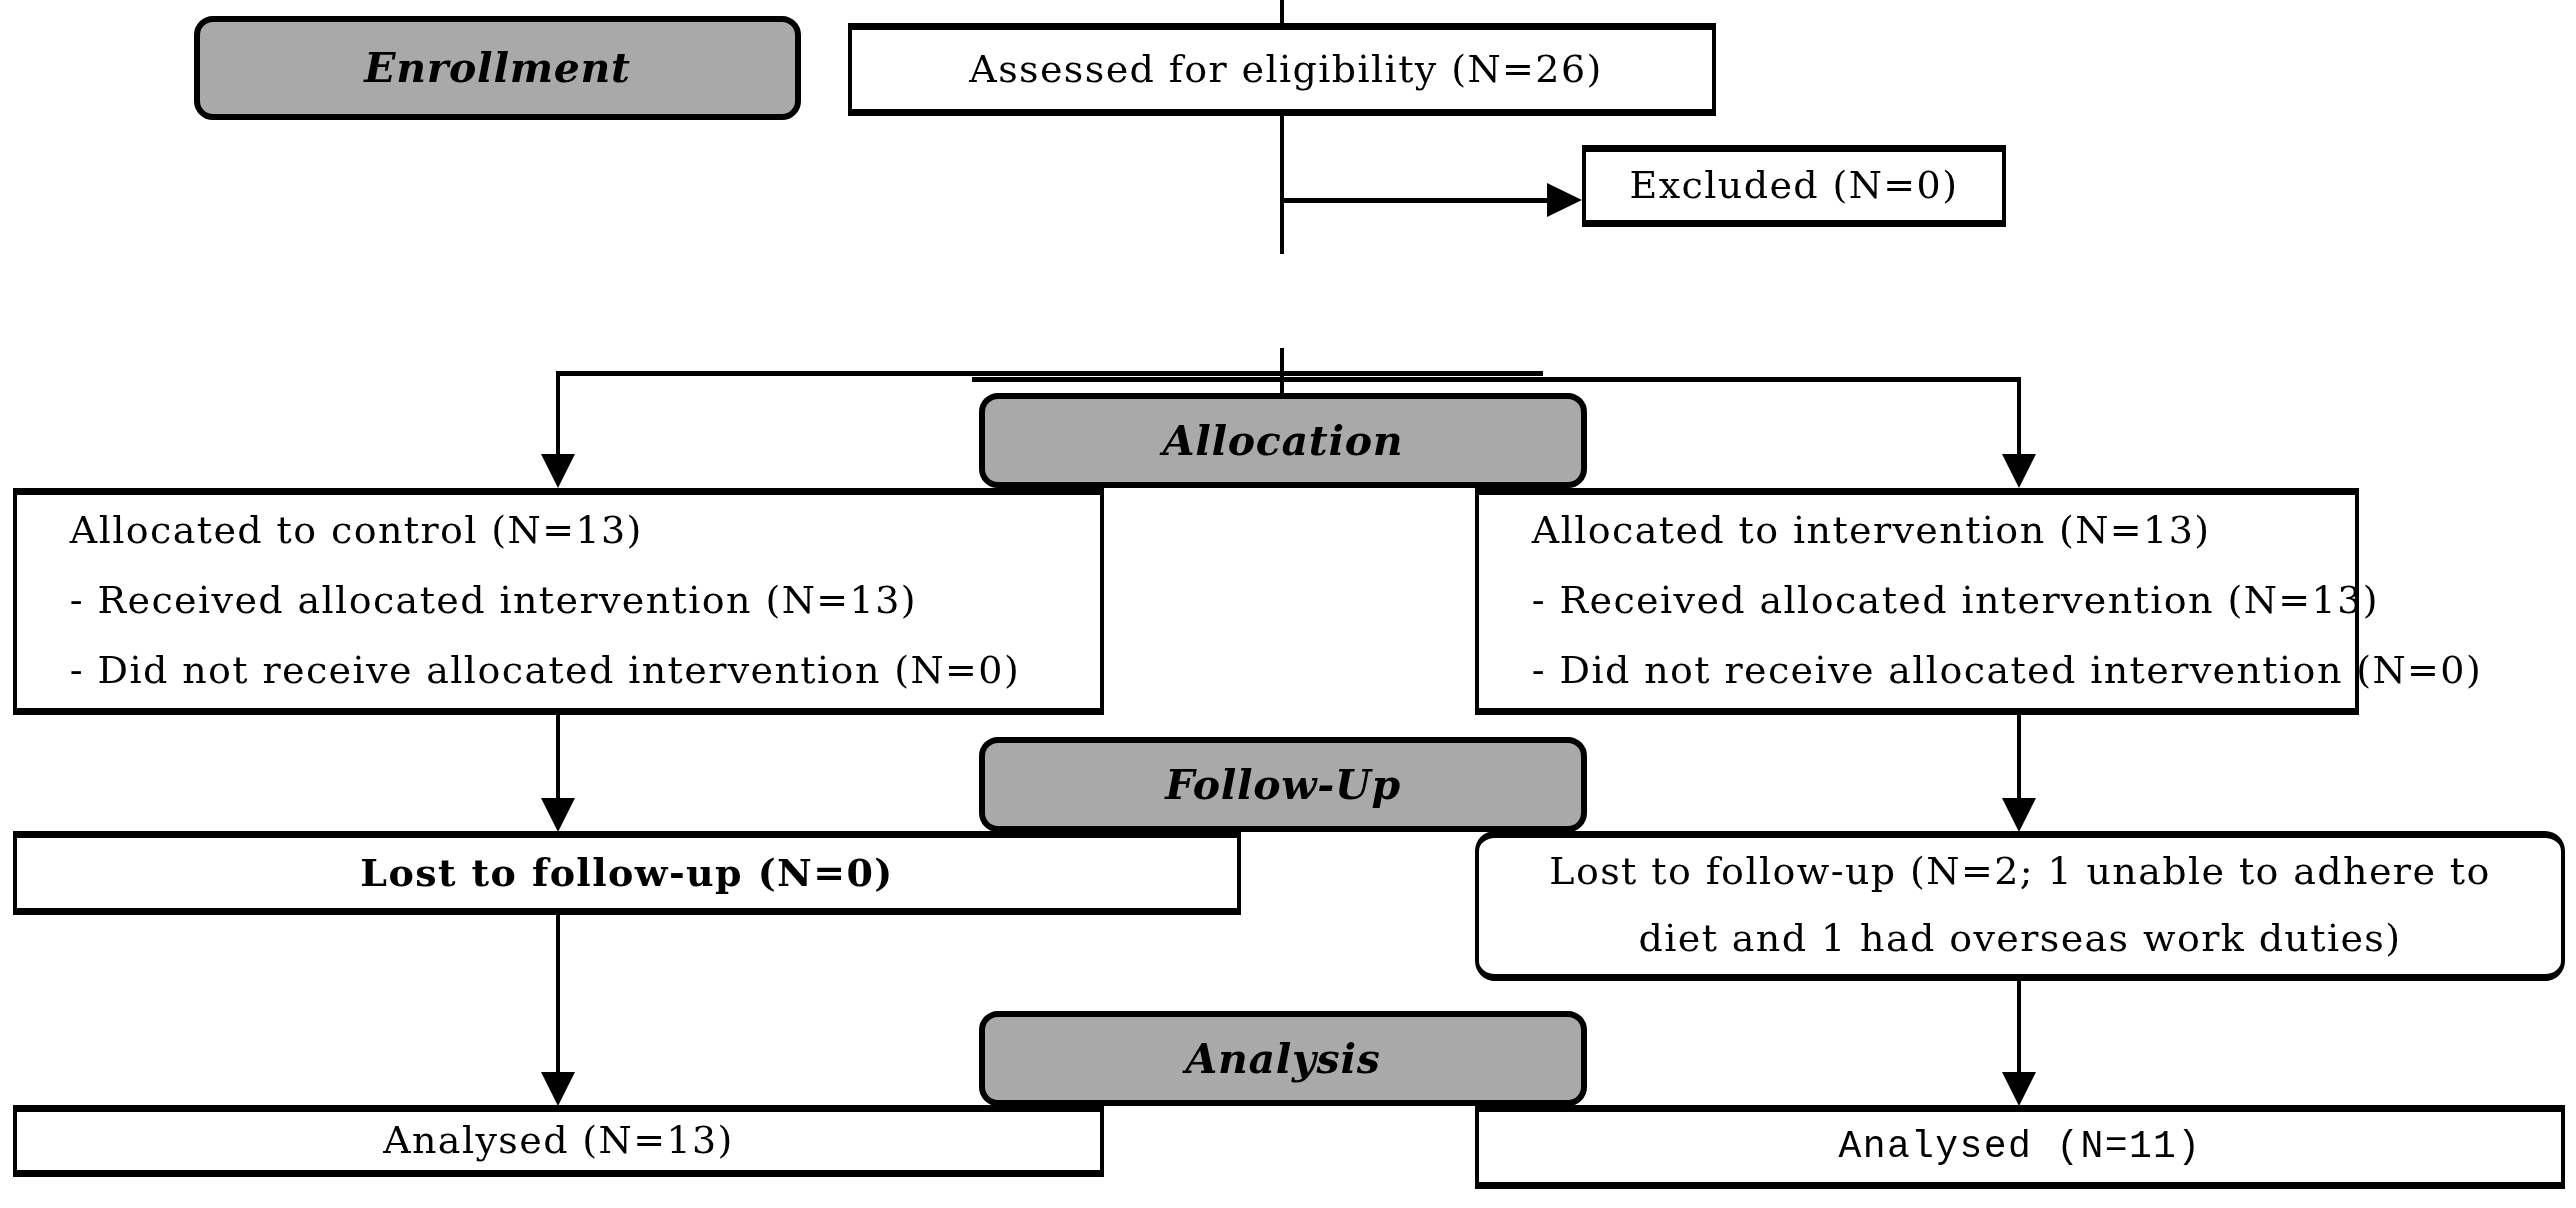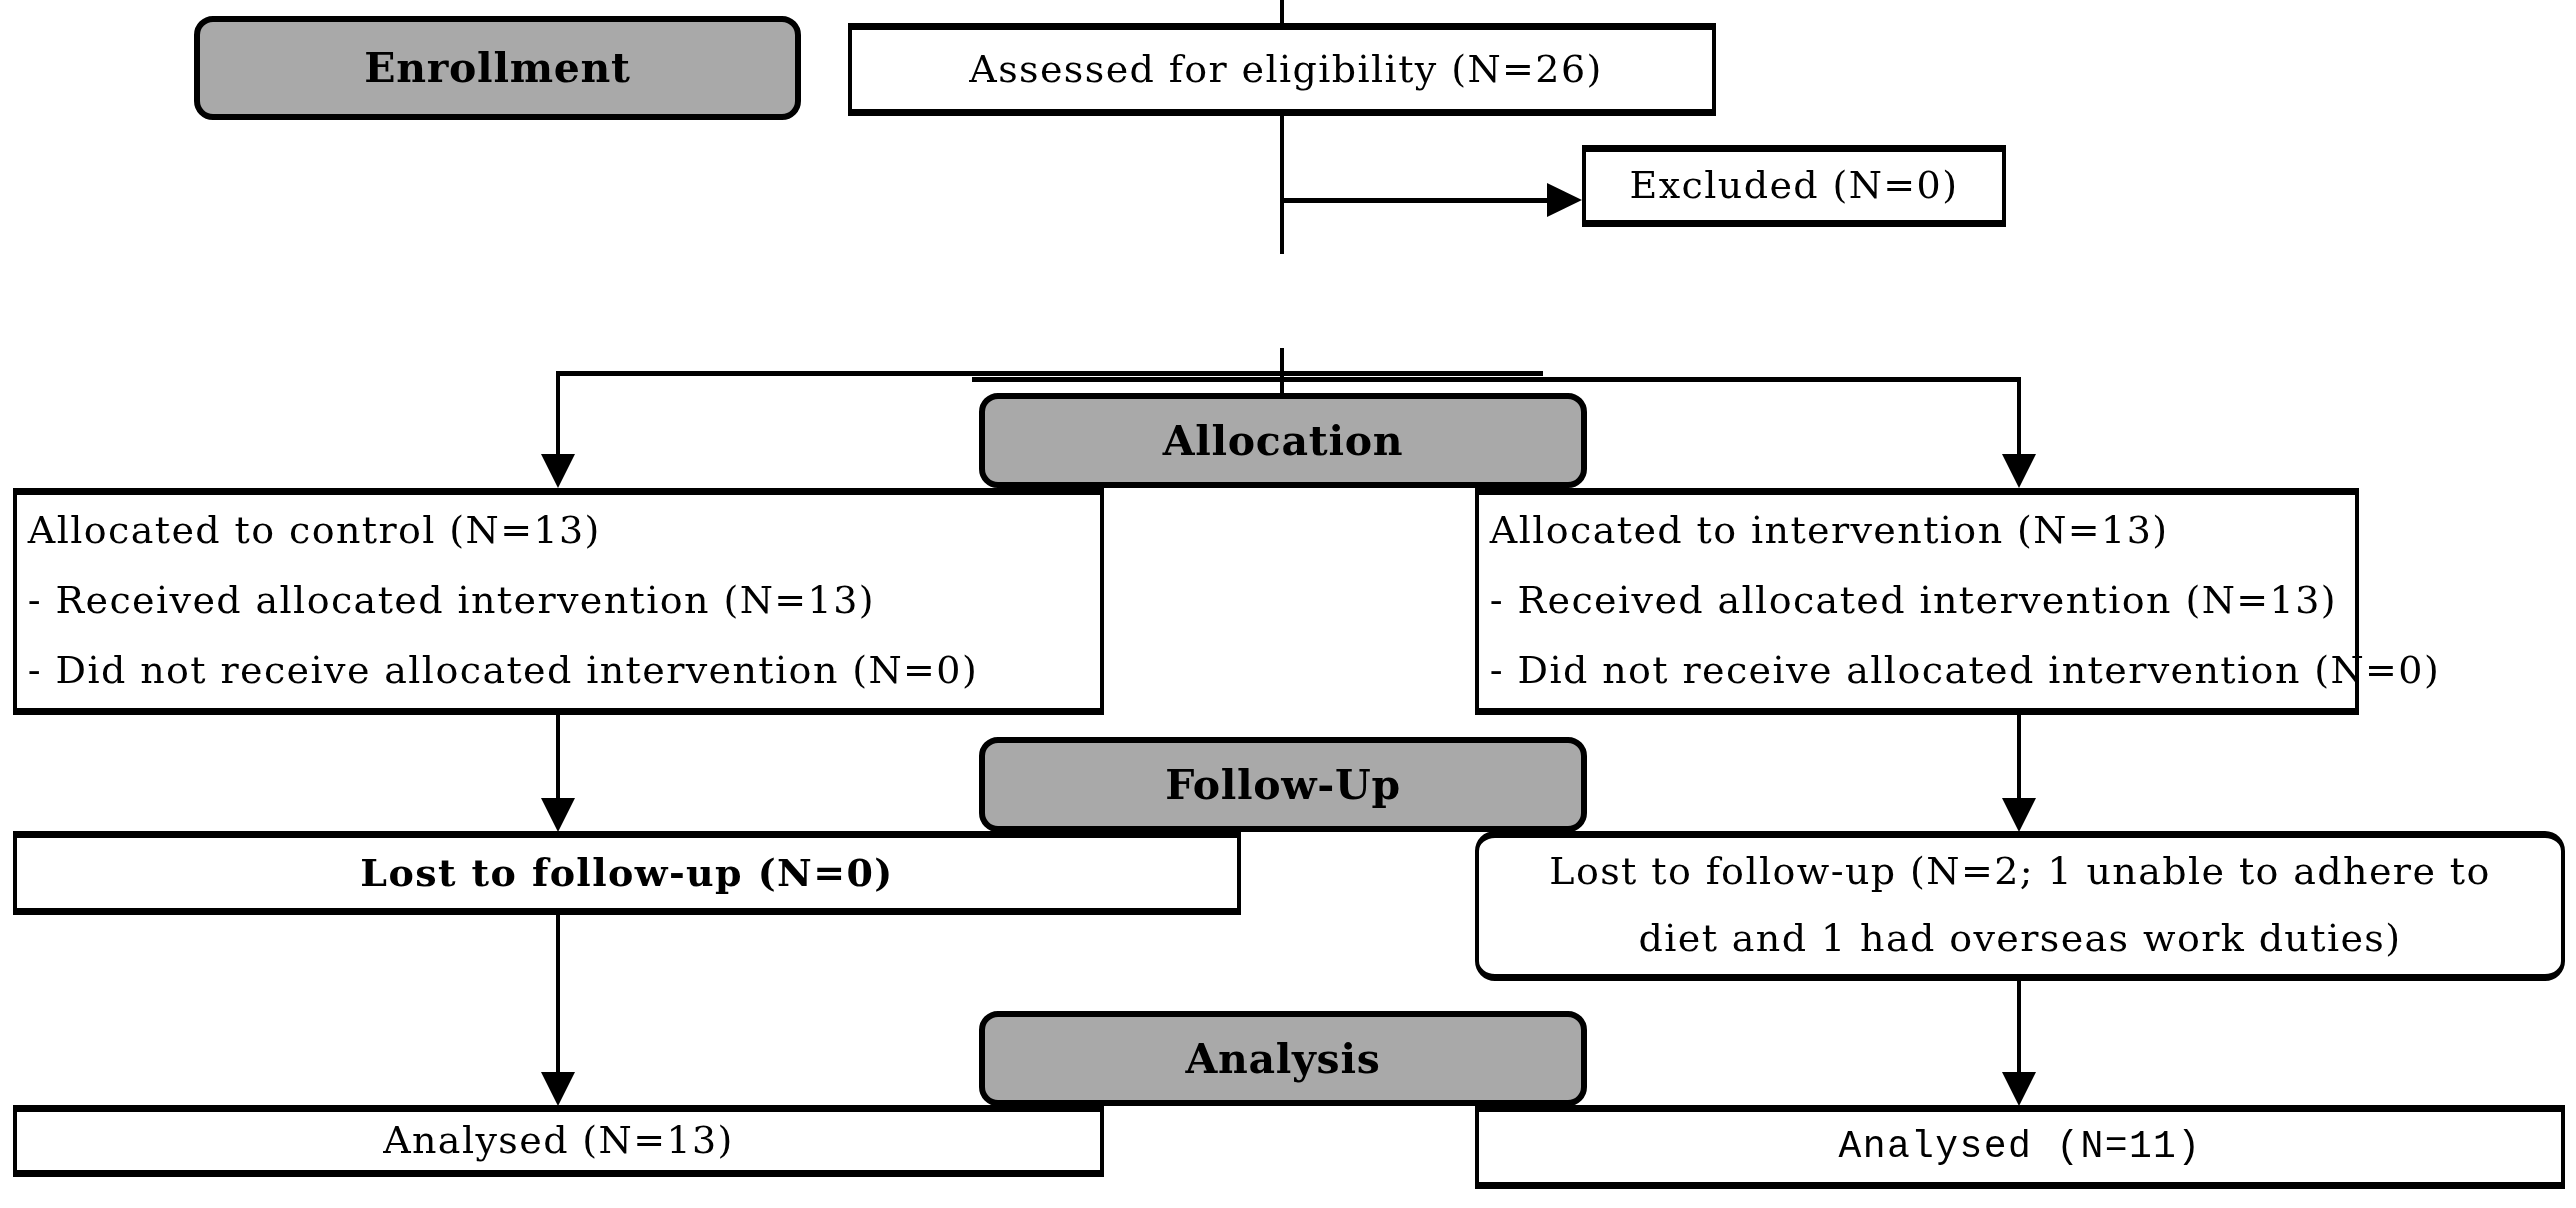--- a/index.html
+++ b/index.html
@@ -44,37 +44,38 @@
     text-align: center;
     font-size: 38px;
     letter-spacing: 1.4px;
     line-height: 1.2;
   }
   .wbox.multiline {
     display: block;
     text-align: left;
     padding-left: 10.8px;
   }
-  .wbox.multiline .bline { line-height: 70px; white-space: nowrap; }
+  .wbox.multiline .bline { line-height: 70px; white-space: nowrap; margin-left: 42px; }
   .wbox.twolines { display: block; text-align: center; border-radius: 20px; }
   .wbox.twolines .bline { line-height: 67px; white-space: nowrap; }
 
   
   .gbox {
     position: absolute;
     background: #a9a9a9;
     border: 6px solid #000;
     border-radius: 19px;
     box-sizing: border-box;
     display: flex;
     align-items: center;
     justify-content: center;
     font-size: 41px;
     font-weight: bold;
     letter-spacing: 0.7px;
+    font-style: italic;
   }
 </style>
 </head>
 <body>
 
 <div class="canvas">
 
   <div class="vline" style="left:1280px; top:0; height:23px;"></div>
 
   <div class="vline" style="left:1280px; top:116px; height:138px;"></div>

